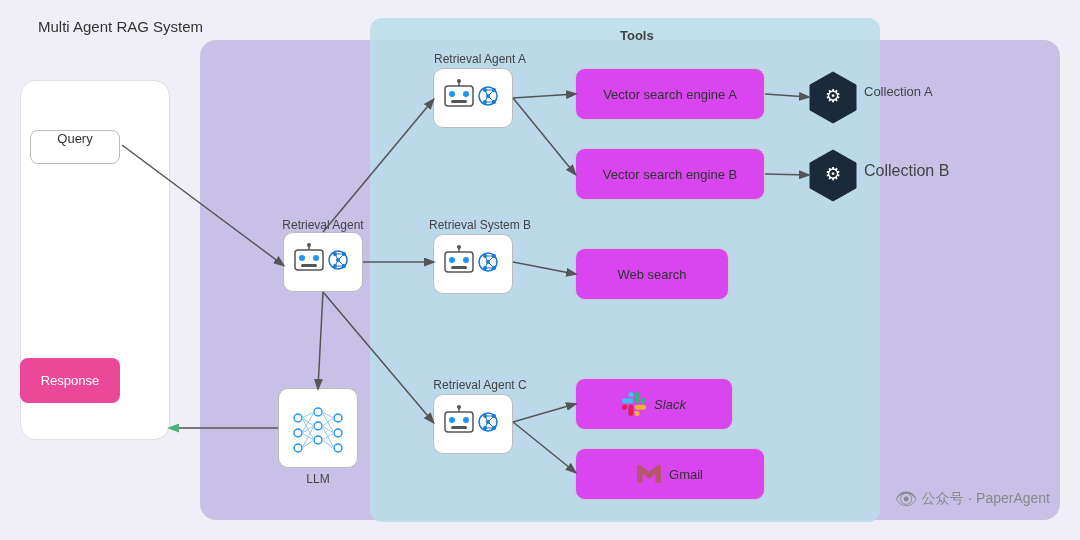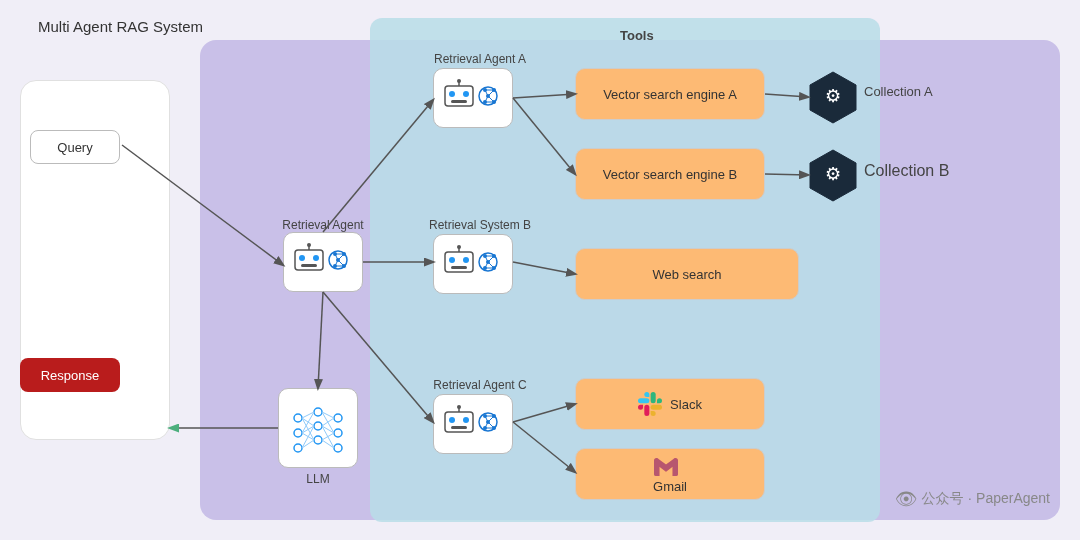--- a/index.html
+++ b/index.html
@@ -70,34 +70,34 @@
     .query-box {
       position: absolute;
       top: 130px;
       left: 30px;
       width: 90px;
       height: 34px;
       background: white;
       border-radius: 8px;
       border: 1.5px solid #bbb;
       display: flex;
-      align-items: center;
+      align-items: flex-start;
       justify-content: center;
       font-size: 13px;
       color: #333;
     }
 
     
     .response-box {
       position: absolute;
       top: 358px;
       left: 20px;
       width: 100px;
-      height: 34px;
-      background: #b91c1c;
+      height: 45px;
+      background: #ec4899;
       border-radius: 8px;
       display: flex;
       align-items: center;
       justify-content: center;
       font-size: 13px;
       color: white;
       font-weight: 500;
     }
 
     
@@ -108,21 +108,21 @@
       border-radius: 10px;
       border: 1.5px solid #bbb;
       display: flex;
       align-items: center;
       justify-content: center;
       position: absolute;
     }
 
     
     .tool-box {
-      background: #fdba74;
+      background: #d946ef;
       border-radius: 10px;
       border: 1.5px solid #ccc;
       display: flex;
       align-items: center;
       justify-content: center;
       font-size: 13px;
       color: #333;
       position: absolute;
       height: 52px;
     }
@@ -325,39 +325,39 @@
 <div class="label" style="top:472px; left:278px; width:80px;">LLM</div>
 
 <div class="tool-box" style="top:68px; left:575px; width:190px;">
   <span>Vector search engine A</span>
 </div>
 
 <div class="tool-box" style="top:148px; left:575px; width:190px;">
   <span>Vector search engine B</span>
 </div>
 
-<div class="tool-box" style="top:248px; left:575px; width:224px;">
+<div class="tool-box" style="top:248px; left:575px; width:154px;">
   <span>Web search</span>
 </div>
 
-<div class="tool-box" style="top:378px; left:575px; width:190px;">
+<div class="tool-box" style="top:378px; left:575px; width:158px;font-style:italic;">
   <svg width="24" height="24" viewBox="0 0 24 24" style="margin-right:8px">
     <path d="M5.042 15.165a2.528 2.528 0 0 1-2.52 2.523A2.528 2.528 0 0 1 0 15.165a2.527 2.527 0 0 1 2.522-2.52h2.52v2.52z" fill="#E01E5A"></path>
     <path d="M6.313 15.165a2.527 2.527 0 0 1 2.521-2.52 2.527 2.527 0 0 1 2.521 2.52v6.313A2.528 2.528 0 0 1 8.834 24a2.528 2.528 0 0 1-2.521-2.522v-6.313z" fill="#E01E5A"></path>
     <path d="M8.834 5.042a2.528 2.528 0 0 1-2.521-2.52A2.528 2.528 0 0 1 8.834 0a2.528 2.528 0 0 1 2.521 2.522v2.52H8.834z" fill="#36C5F0"></path>
     <path d="M8.834 6.313a2.528 2.528 0 0 1 2.521 2.521 2.528 2.528 0 0 1-2.521 2.521H2.522A2.528 2.528 0 0 1 0 8.834a2.528 2.528 0 0 1 2.522-2.521h6.312z" fill="#36C5F0"></path>
     <path d="M18.956 8.834a2.528 2.528 0 0 1 2.522-2.521A2.528 2.528 0 0 1 24 8.834a2.528 2.528 0 0 1-2.522 2.521h-2.522V8.834z" fill="#2EB67D"></path>
     <path d="M17.688 8.834a2.528 2.528 0 0 1-2.523 2.521 2.527 2.527 0 0 1-2.52-2.521V2.522A2.527 2.527 0 0 1 15.165 0a2.528 2.528 0 0 1 2.523 2.522v6.312z" fill="#2EB67D"></path>
     <path d="M15.165 18.956a2.528 2.528 0 0 1 2.523 2.522A2.528 2.528 0 0 1 15.165 24a2.527 2.527 0 0 1-2.52-2.522v-2.522h2.52z" fill="#ECB22E"></path>
     <path d="M15.165 17.688a2.527 2.527 0 0 1-2.52-2.523 2.526 2.526 0 0 1 2.52-2.52h6.313A2.527 2.527 0 0 1 24 15.165a2.528 2.528 0 0 1-2.522 2.523h-6.313z" fill="#ECB22E"></path>
   </svg>
   <span>Slack</span>
 </div>
 
-<div class="tool-box" style="top:448px; left:575px; width:190px;flex-direction:column;">
+<div class="tool-box" style="top:448px; left:575px; width:190px;">
   <svg width="24" height="24" viewBox="0 0 24 24" style="margin-right:8px">
     <path d="M24 5.457v13.909c0 .904-.732 1.636-1.636 1.636h-3.819V11.73L12 16.64l-6.545-4.91v9.273H1.636A1.636 1.636 0 0 1 0 19.366V5.457c0-2.023 2.309-3.178 3.927-1.964L5.455 4.64 12 9.548l6.545-4.91 1.528-1.145C21.69 2.28 24 3.434 24 5.457z" fill="#EA4335"></path>
     <path d="M0 5.457v13.909c0 .904.732 1.636 1.636 1.636h3.819V11.73L12 16.64l6.545-4.91v9.273h3.819A1.636 1.636 0 0 0 24 19.366V5.457c0-2.023-2.309-3.178-3.927-1.964L18.545 4.64 12 9.548 5.455 4.64 3.927 3.493C2.309 2.28 0 3.434 0 5.457z" fill="#4285F4" opacity="0.3"></path>
   </svg>
   <span>Gmail</span>
 </div>
 
 <div style="position:absolute; top:70px; left:808px; width:50px; height:55px;">
   <svg width="50" height="55" viewBox="0 0 50 55">
     <polygon points="25,2 48,15 48,40 25,53 2,40 2,15" fill="#1a2a3a" stroke="#1a2a3a" stroke-width="1"></polygon>

